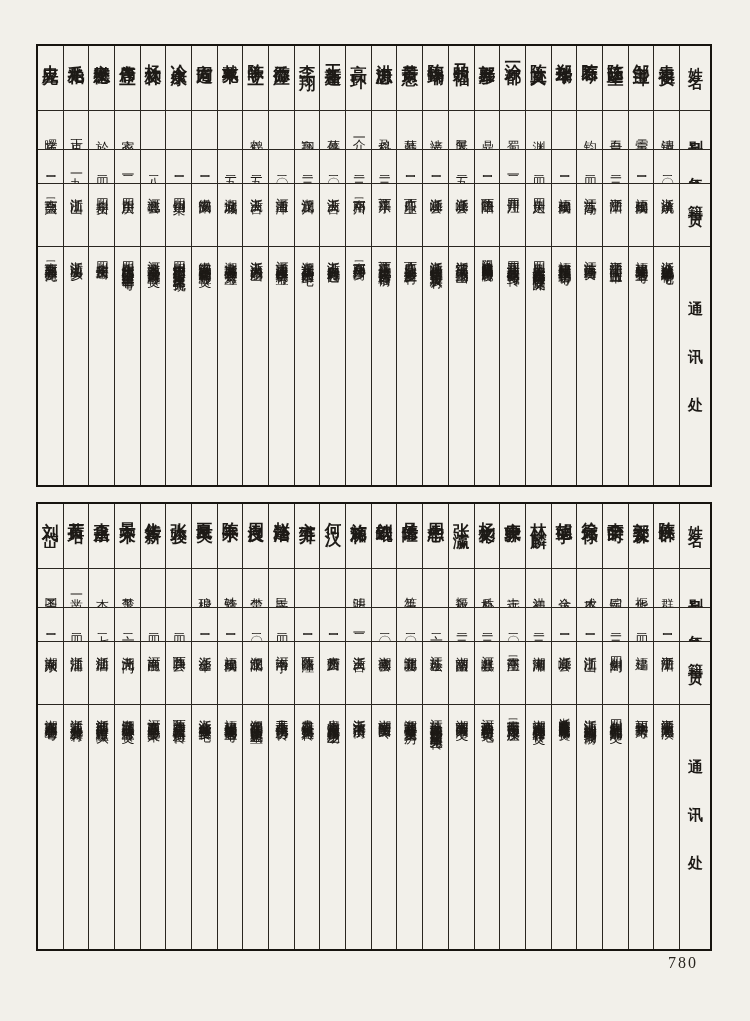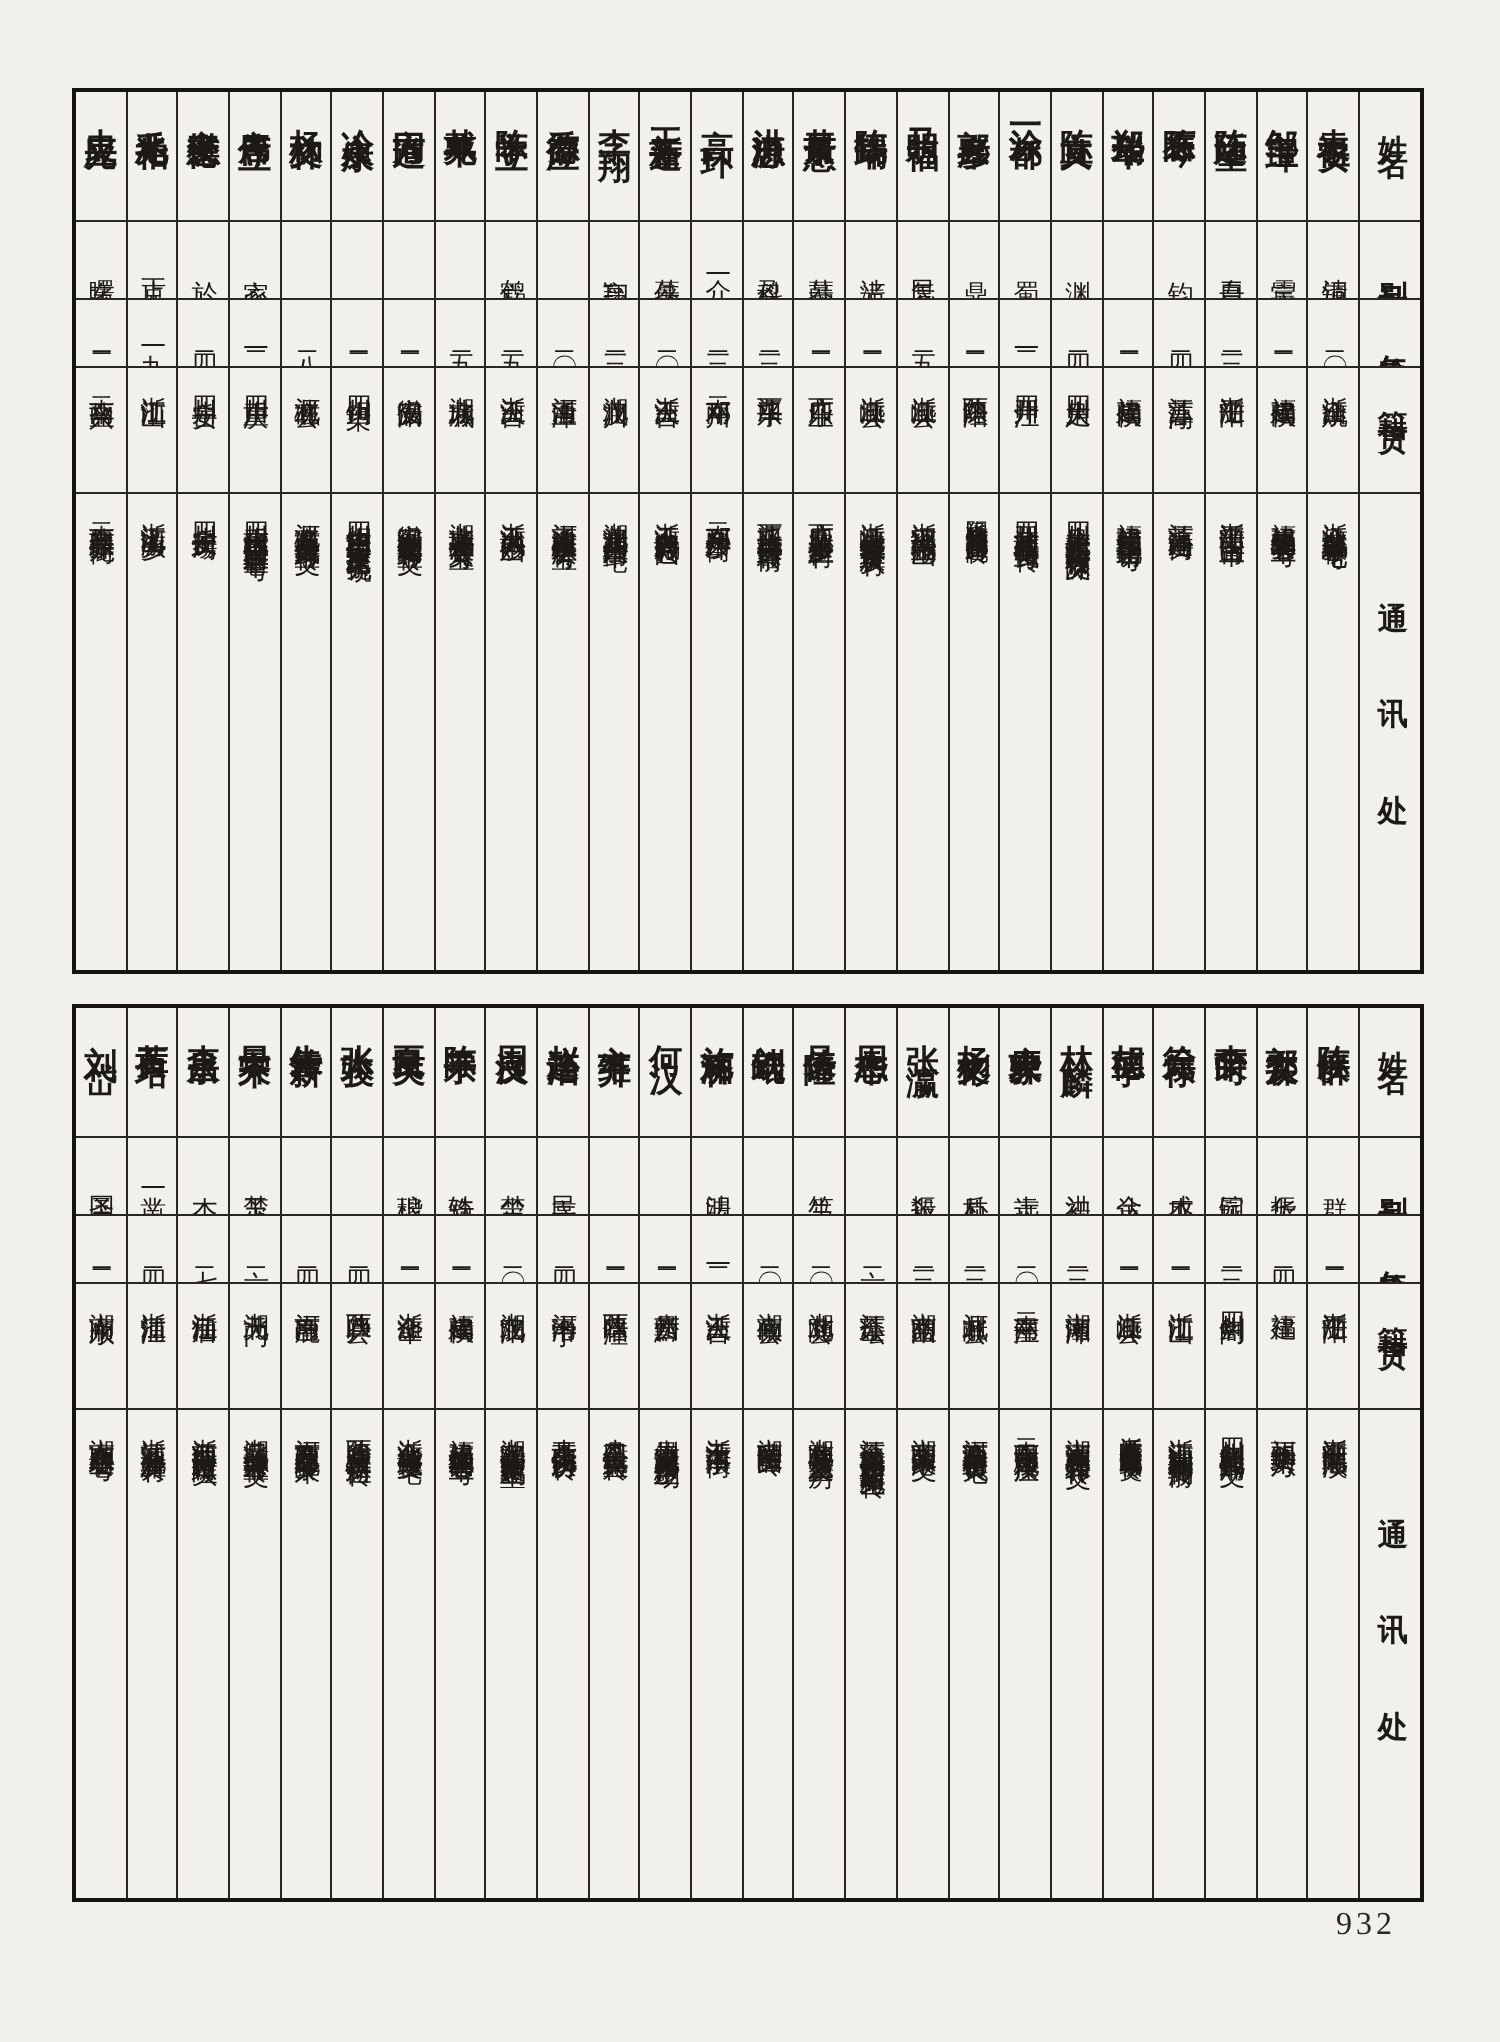--- a/index.html
+++ b/index.html
@@ -929,14 +929,14 @@
           <span class="vt ctr">二二</span>
         </div>
         <div class="c p">
           <span class="vt">湖南永顺</span>
         </div>
         <div class="c d">
           <span class="vt">湖南永顺小西墙巷三号</span>
         </div>
       </div>
     </div>
-  <div class="pageno">932</div>
+  <div class="pageno">780</div>
 </div>
 
 </body></html>

